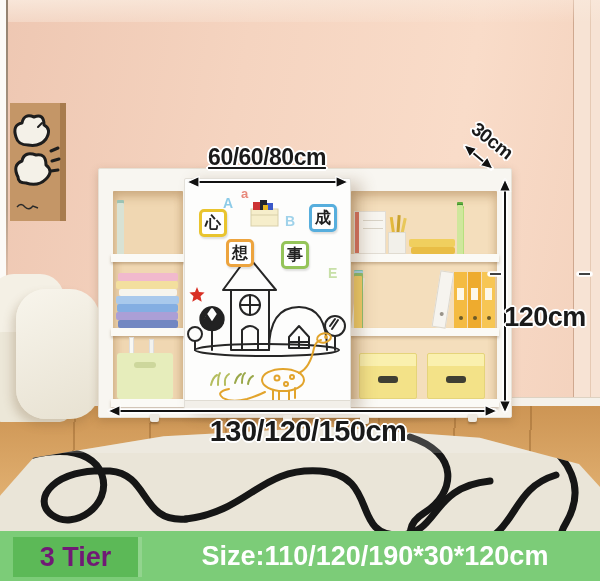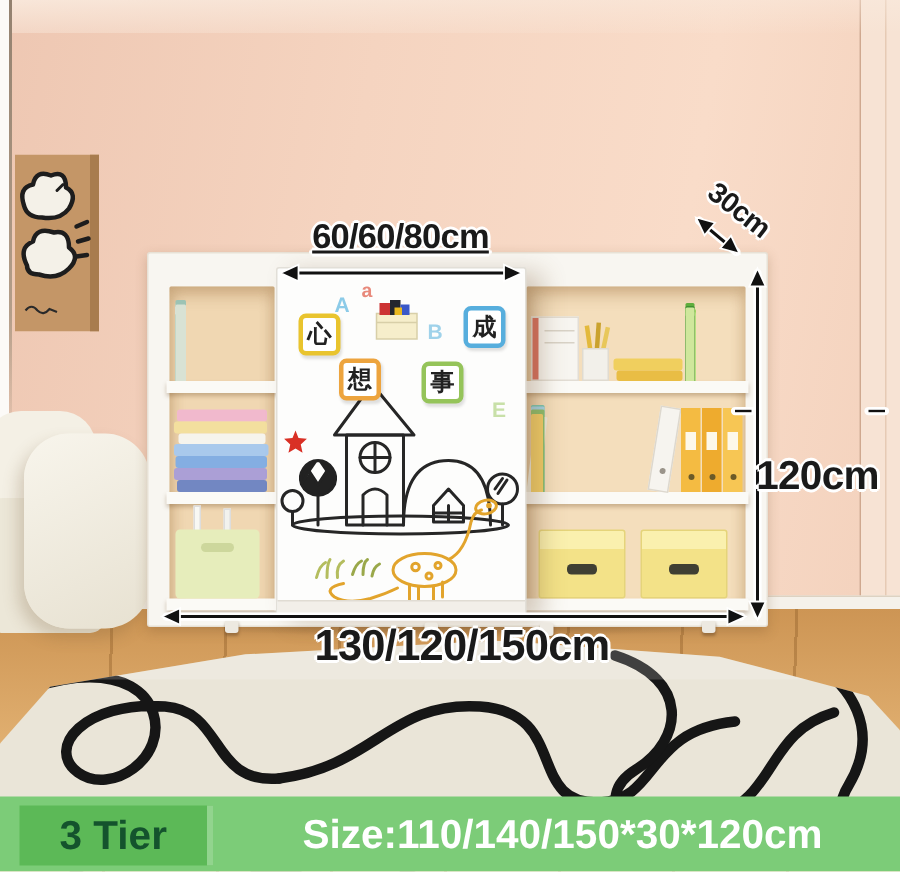--- a/index.html
+++ b/index.html
@@ -72,21 +72,21 @@
   .dim{color:#1a1a1a;font-weight:bold;text-align:center;letter-spacing:-.5px;
        text-shadow:-2px 0 #fff,2px 0 #fff,0 -2px #fff,0 2px #fff,-1px -1px #fff,1px -1px #fff,-1px 1px #fff,1px 1px #fff;}
   .dim-top{left:167px;top:144px;width:200px;font-size:23px;text-decoration:underline;}
   .dim-depth{left:452px;top:130px;width:80px;font-size:19px;transform:rotate(38deg);}
   .dim-height{left:504px;top:258px;width:82px;font-size:27px;margin-top:44px;}
   .dim-width{left:158px;top:415px;width:300px;font-size:29px;}
 
   
   .banner{left:0;top:531px;width:600px;height:50px;background:#7ccc78;}
   .tier-box{left:13px;top:6px;width:129px;height:40px;background:#5cb957;border-right:4px solid #92d48e;
-            color:#14532d;font-size:27px;font-weight:bold;text-align:center;line-height:40px;}
+            color:#701a75;font-size:27px;font-weight:bold;text-align:center;line-height:40px;}
   .size-text{left:150px;top:0;width:450px;height:50px;line-height:50px;color:#fff;
              font-size:27px;font-weight:bold;text-align:center;}
 </style>
 </head>
 <body>
 
 <div id="scene">
 
   <div class="wall"></div>
   <div class="wall-right"></div>
@@ -331,16 +331,16 @@
     </g>
   </svg>
 
   <div class="dim dim-top">60/60/80cm</div>
   <div class="dim dim-depth">30cm</div>
   <div class="dim dim-height">120cm</div>
   <div class="dim dim-width">130/120/150cm</div>
 
   <div class="banner">
     <div class="tier-box">3 Tier</div>
-    <div class="size-text">Size:110/140/150*30*120cm</div>
+    <div class="size-text">Size:110/120/190*30*120cm</div>
   </div>
 
 </div>
 
 </body></html>

